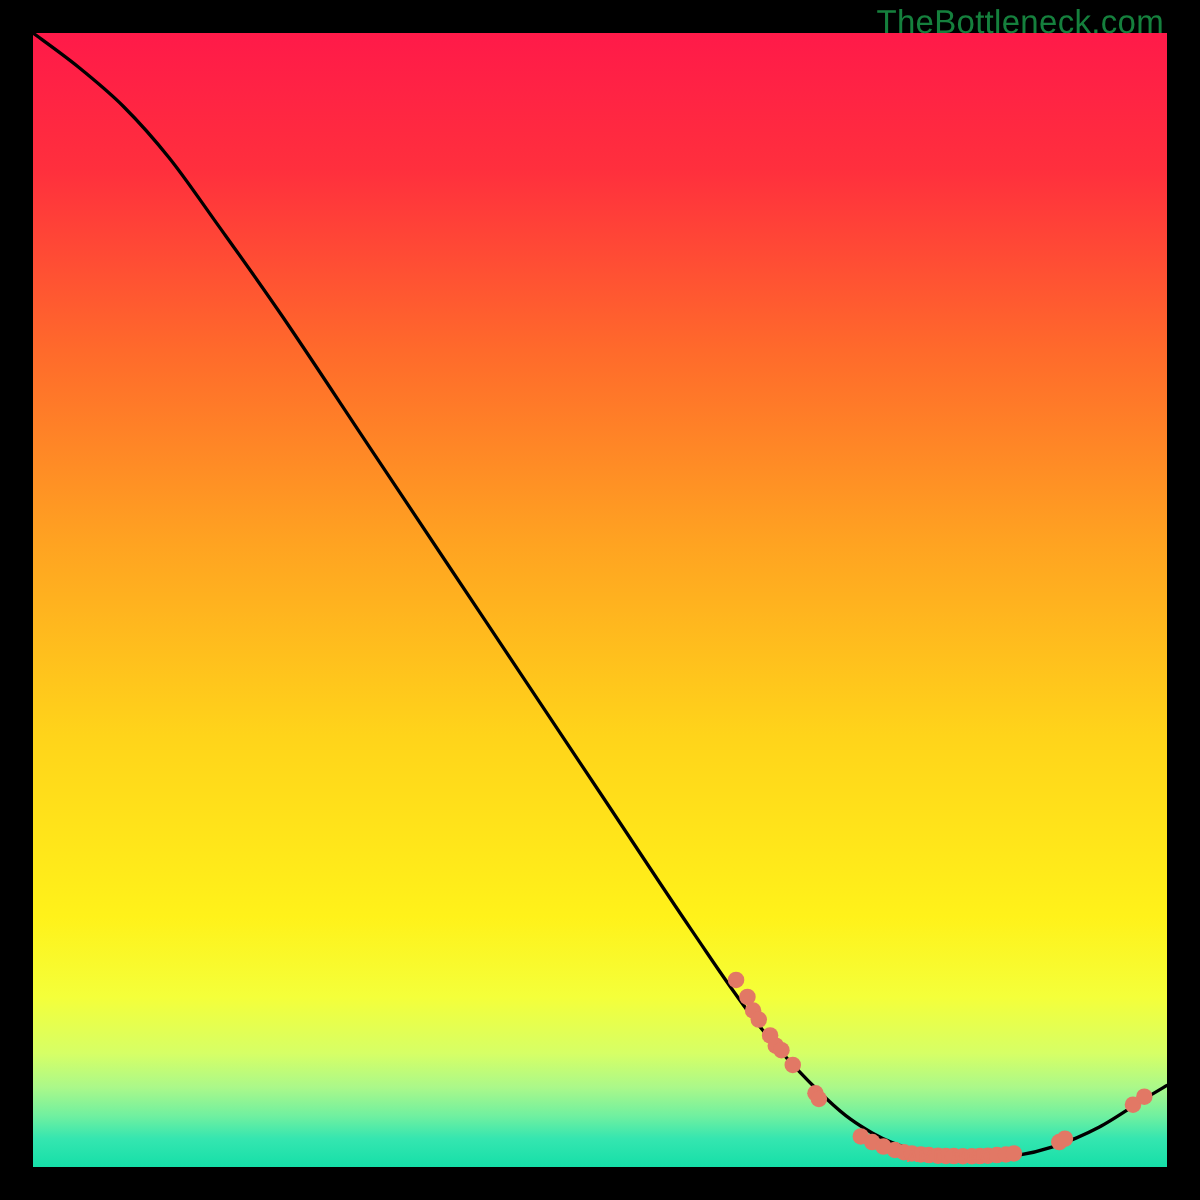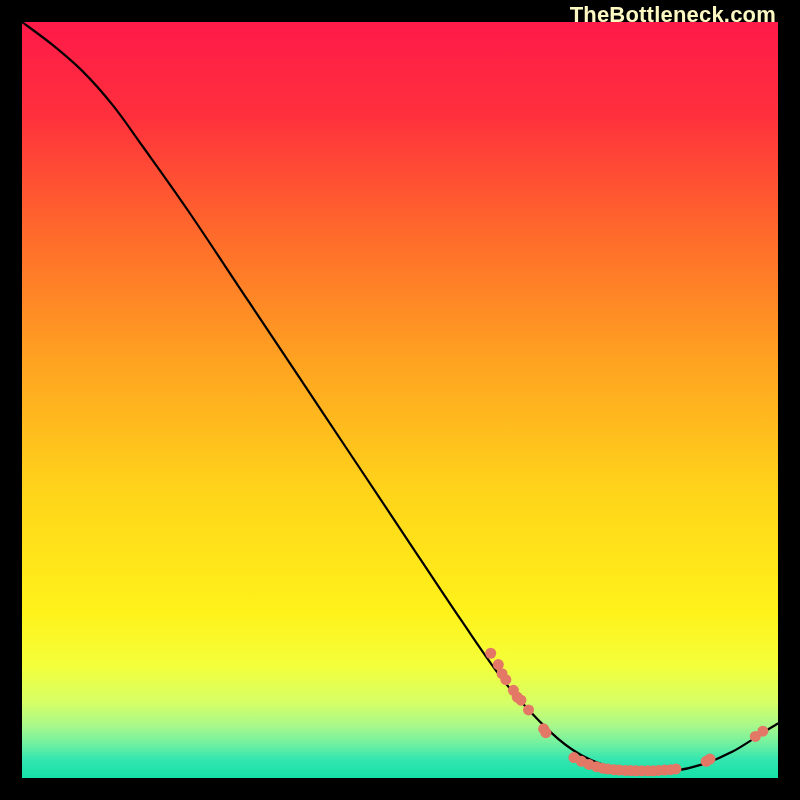--- a/index.html
+++ b/index.html
@@ -23,23 +23,23 @@
     position: absolute;
     left: 0;
     top: 0;
     width: 756px;
     height: 756px;
   }
   .watermark {
     position: absolute;
     top: 2px;
     right: 24px;
-    color: #fef9c3;
+    color: #15803d;
     font-size: 22px;
-    font-weight: 700;
+    font-weight: 400;
     letter-spacing: 0.2px;
     user-select: none;
   }
   svg { display: block; }
 </style>
 </head>
 <body>
 
 <div class="frame">
   <svg class="plot" viewBox="0 0 756 756">

